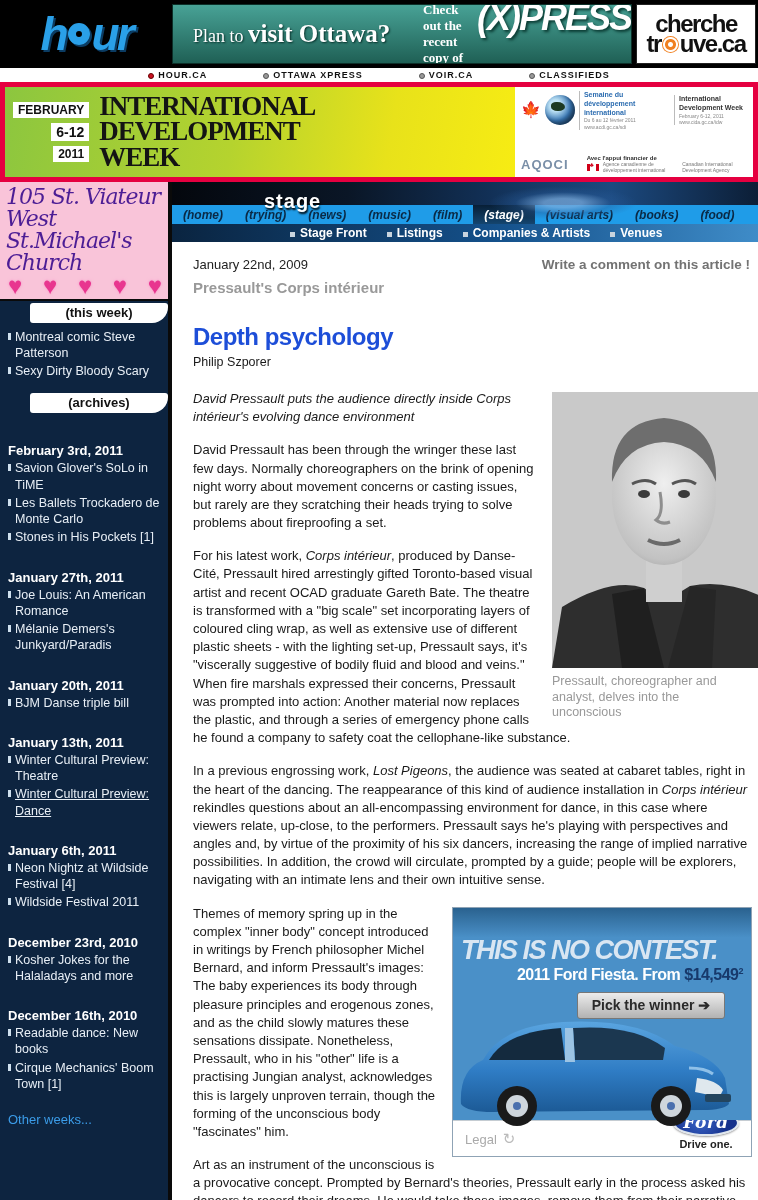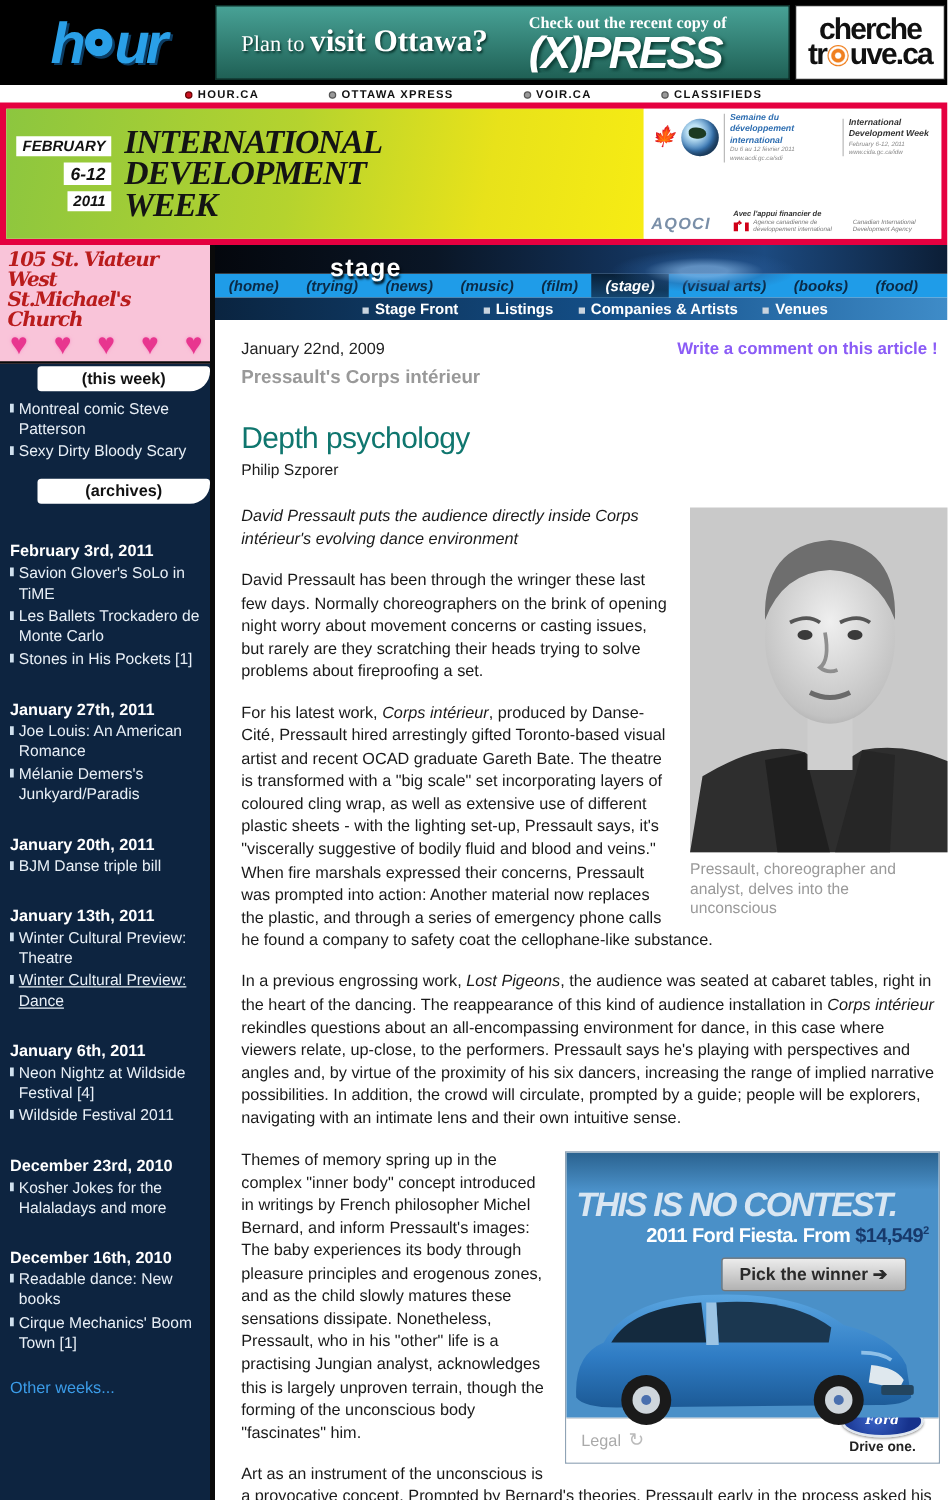--- a/index.html
+++ b/index.html
@@ -11,41 +11,41 @@
   .hour-logo { width:172px; display:flex; align-items:center; justify-content:center;
     font-style:italic; font-weight:bold; font-size:46px; color:#2aa0e8; letter-spacing:-3px;
     text-shadow:2px 2px 0 #0b3c63; }
   .hour-logo .ring { display:inline-block; width:22px; height:22px; border:8px solid #2aa0e8;
     border-radius:50%; margin:0 2px; box-shadow:2px 2px 0 #0b3c63; }
   .ottawa-banner { width:460px; margin:4px 0; background:linear-gradient(#48a296,#1f6055);
     display:flex; align-items:center; overflow:hidden; border:1px solid #0c2f28; }
   .ottawa-title { font-family:"Liberation Serif", serif; color:#fff; font-size:18px;
     padding-left:20px; width:250px; text-shadow:1px 1px 2px #07302a; }
   .ottawa-title b { font-size:25px; }
-  .xpress { flex:1; display:flex; flex-direction:column; align-items:flex-start; overflow:hidden; }
+  .xpress { flex:1; display:flex; flex-direction:row; align-items:flex-start; overflow:hidden; }
   .xpress .check { font-family:"Liberation Serif", serif; color:#fff; font-size:13px; font-weight:bold; }
   .xpress .xlogo { font-style:italic; font-weight:bold; font-size:36px; color:#fff; line-height:0.9;
     letter-spacing:-2px; white-space:nowrap; text-shadow:2px 2px 3px #0a3a32; }
   .ct-box { flex:1; background:#fff; margin:4px 2px 4px 4px; border:1px solid #222;
     display:flex; flex-direction:column; align-items:center; justify-content:center;
     font-weight:bold; color:#111; line-height:0.85; font-size:24px; letter-spacing:-1.5px; }
   .ct-line2 { display:flex; align-items:center; }
   .ct-target { display:inline-block; width:17px; height:17px; border-radius:50%;
     background:radial-gradient(circle, #fff 0 2px, #f08020 3px 5px, #fff 6px 7px, #f08020 8px); margin:0 1px; }
 
   
   .linkbar { height:14px; background:#fff; display:flex; align-items:center; justify-content:center;
     gap:56px; font-size:9px; font-weight:bold; letter-spacing:1px; color:#111; }
   .linkbar .dot { display:inline-block; width:6px; height:6px; border-radius:50%; margin-right:4px;
     vertical-align:middle; }
   .dot-red { background:#cc1122; border:1px solid #660000; }
   .dot-gray { background:#999; border:1px solid #555; }
 
   
-  .idw { height:114px; border:5px solid #e50040; display:flex; background:#fff;font-style:italic; }
+  .idw { height:100px; border:5px solid #e50040; display:flex; background:#fff; }
   .idw-left { flex:1; background:linear-gradient(100deg,#8cc63f 0%,#b5d32e 45%,#e8e21a 75%,#f7ec13 100%);
     display:flex; align-items:center; padding:5px 8px; gap:10px; overflow:hidden; }
   .idw-dates { display:flex; flex-direction:column; align-items:flex-end; gap:5px; }
   .idw-dates span { background:#fff; color:#111; font-weight:bold; padding:1px 5px; }
   .idw-month { font-size:12px; }
   .idw-days { font-size:14px; }
   .idw-year { font-size:12px; }
   .idw-title { font-family:"Liberation Serif", serif; font-weight:bold; color:#141414;
     font-size:27px; line-height:0.95; letter-spacing:-1px; }
   .idw-right { width:238px; background:#fff; padding:4px 6px; display:flex; flex-direction:column;
@@ -69,22 +69,22 @@
   .flag::after{ content:"♣"; position:absolute; left:3px; top:-2px; font-size:6px; color:#d00018; }
   .agency { font-size:5px; color:#777; line-height:1.2; }
 
   
   .cols { display:flex; align-items:stretch; min-height:1028px; }
   .sidebar { width:172px; flex:0 0 172px; background:#0d2440; border-right:4px solid #0a0a0a; }
   .mainarea { flex:1; background:#fff; min-width:0; }
 
   
   .church-ad { background:#f9c4d9; border-bottom:2px solid #0a0a0a; padding:4px 2px 2px 6px; }
-  .church-text { font-family:"DejaVu Serif", serif; font-style:italic; font-weight:bold;
-    color:#b91c1c; font-size:16px; line-height:1.0; letter-spacing:-1px; }
+  .church-text { font-family:"DejaVu Serif", serif; font-style:italic; font-weight:normal;
+    color:#4c1d95; font-size:22px; line-height:1.0; letter-spacing:-1px; }
   .hearts { display:flex; justify-content:space-between; padding:1px 4px 0 2px; }
   .hearts span { color:#e8368f; font-size:24px; line-height:0.9;
     text-shadow:0 0 2px #f591c0, 0 0 4px #f8b5d6; }
 
   
   .side-tab { background:#fff; color:#111; font-weight:bold; font-size:13px; text-align:center;
     width:138px; margin-left:auto; padding:2px 0 3px; border-radius:3px 3px 16px 3px; margin-top:2px; }
   .side-list { padding:6px 8px 10px 8px; }
   .side-item { color:#e8eff6; font-size:12.5px; line-height:1.3; padding-left:7px; position:relative;
     margin-bottom:2px; cursor:pointer; }
@@ -108,23 +108,23 @@
   .subnav { height:18px; background:linear-gradient(90deg,#0a2440 0%,#14508a 55%,#3f8cc8 100%);
     display:flex; align-items:center; gap:20px; padding-left:118px; font-size:12px; font-weight:bold; color:#fff; }
   .subnav .snv { cursor:pointer; white-space:nowrap; }
   .subnav .snv::before { content:""; display:inline-block; width:5px; height:5px; background:#c9d4de;
     margin-right:5px; }
 
   
   .article { padding:14px 6px 20px 21px; font-size:13px; line-height:1.4; }
   .art-toprow { display:flex; justify-content:space-between; align-items:flex-start; }
   .art-date { font-size:13px; color:#222; }
-  .comment-link { color:#8b5cf6; font-weight:bold; font-size:13.5px; padding-right:2px; cursor:pointer; }
+  .comment-link { color:#737373; font-weight:bold; font-size:13.5px; padding-right:2px; cursor:pointer; }
   .supertitle { color:#999; font-weight:bold; font-size:15px; margin-top:2px; }
-  .headline { font-size:24px; font-weight:normal; color:#0f766e; margin-top:22px; letter-spacing:-0.5px; }
+  .headline { font-size:24px; font-weight:bold; color:#1d4ed8; margin-top:22px; letter-spacing:-0.5px; }
   .author { font-size:12.5px; margin:1px 0 18px; }
   .body-copy p { margin-bottom:15px; }
   .lead { font-style:italic; }
 
   
   .photo-fig { float:right; width:200px; margin:2px 0 4px 14px; }
   .photo-img { width:224px; height:276px; display:block; background:#c9c9c9; }
   .photo-cap { color:#999; font-size:12.5px; line-height:1.25; margin-top:6px; }
 
   
@@ -143,21 +143,21 @@
   .ad-bottom { height:36px; background:#fff; border-top:1px solid #c5ccd2; display:flex;
     justify-content:space-between; align-items:center; padding:0 12px; }
   .legal { color:#aaa; font-size:13px; cursor:pointer; }
   .legal .refresh { font-size:15px; color:#bbb; margin-left:6px; }
   .ford-brand { display:flex; flex-direction:column; align-items:center; margin-top:-14px; }
   .ford-oval { width:66px; height:26px; border-radius:50%;
     background:radial-gradient(circle at 40% 35%, #3a64c8, #16328c 70%);
     border:2px solid #dfe6ee; box-shadow:0 1px 2px rgba(0,0,0,.4);
     display:flex; align-items:center; justify-content:center; }
   .ford-oval span { color:#fff; font-family:"DejaVu Serif", serif; font-style:italic; font-weight:bold;
-    font-size:10px; letter-spacing:0.5px;text-align:right; }
+    font-size:17px; letter-spacing:0.5px;text-align:right; }
   .drive-one { color:#222; font-weight:bold; font-size:11px; margin-top:1px; }
   .clearfix::after { content:""; display:block; clear:both; }
 </style>
 </head>
 <body>
 
 <div class="topbar">
   <div class="hour-logo">
       <span>h</span>
       <span class="ring"></span>

